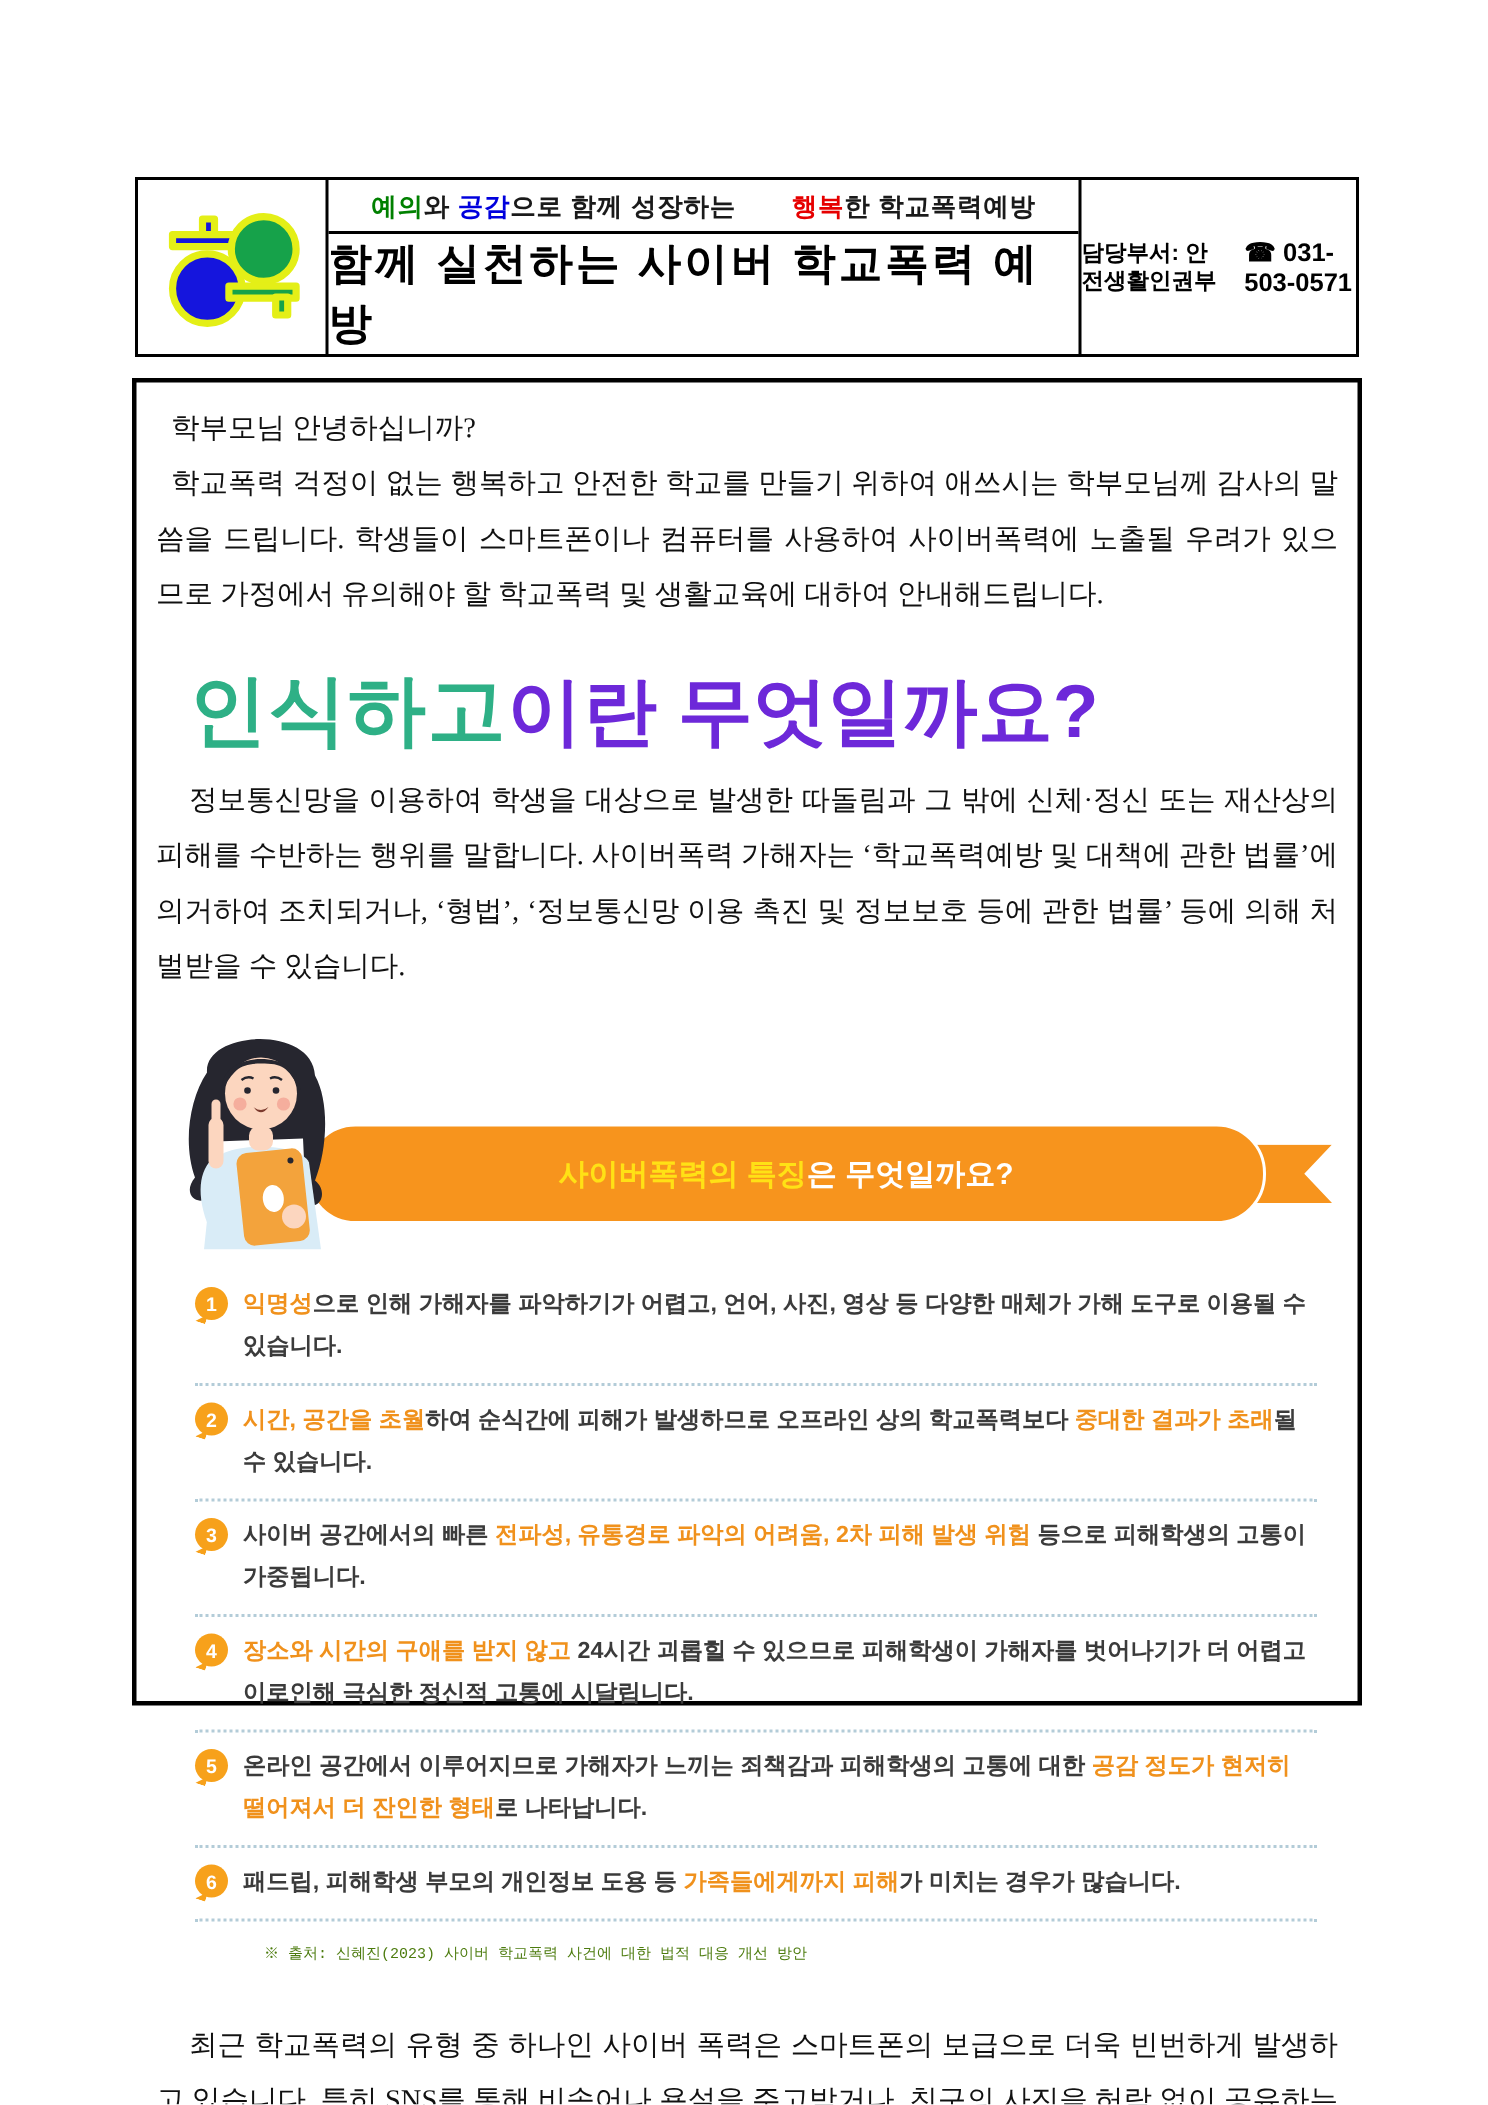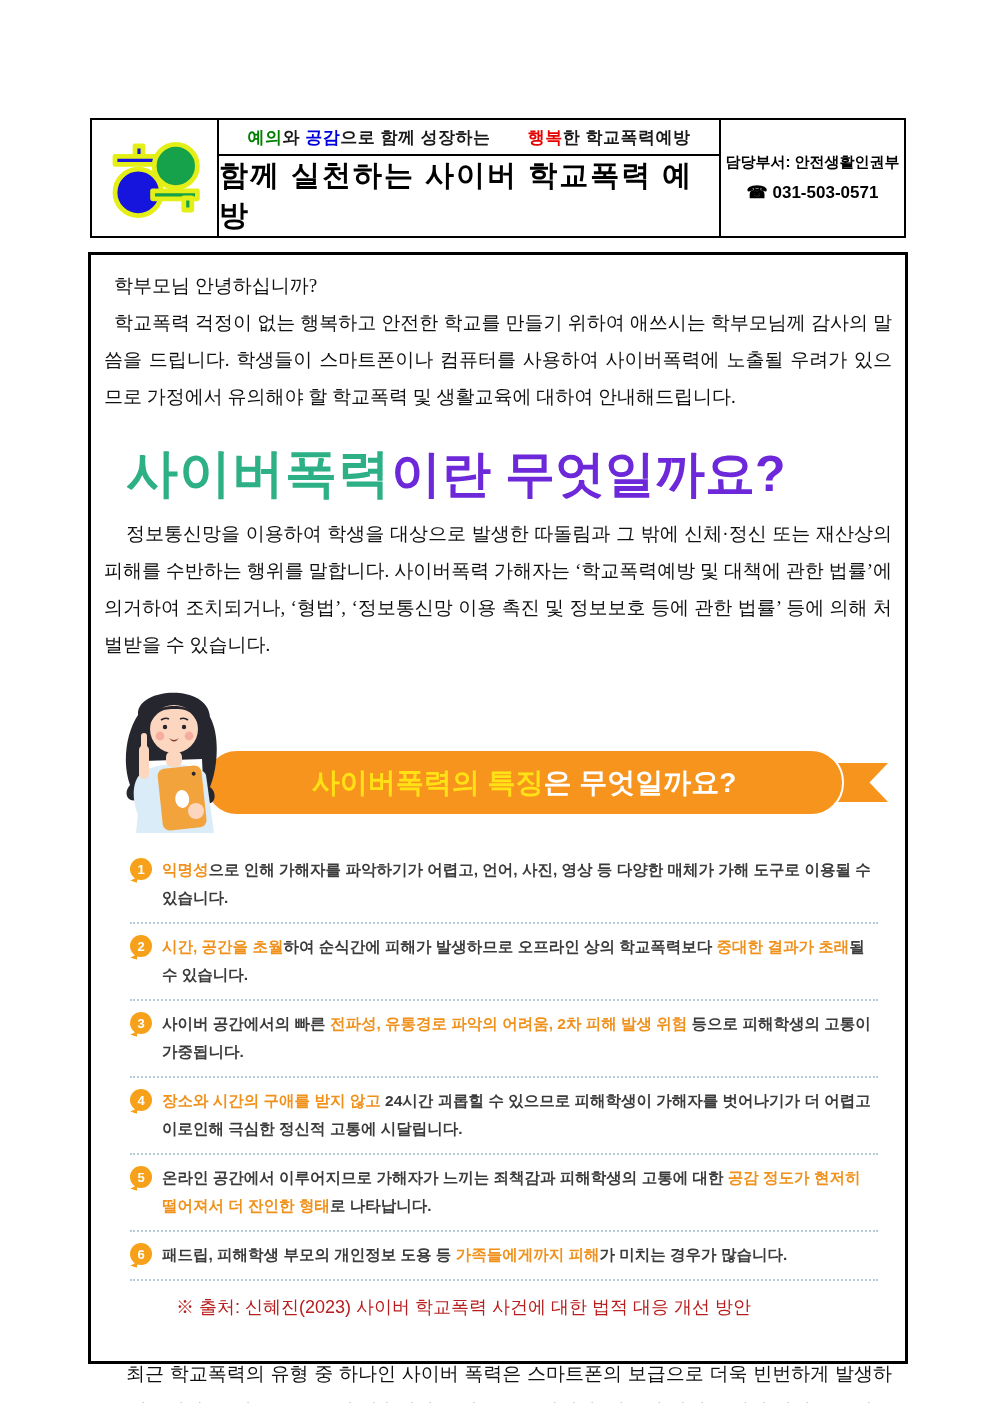--- a/index.html
+++ b/index.html
@@ -37,31 +37,31 @@
   .motto-blue  { color: #0000dd; }
   .motto-red   { color: #e60000; margin-left: 32px; }
   .title-row {
     flex: 1; display: flex; align-items: center; justify-content: center;
     font-family: "Liberation Sans", sans-serif;
     font-weight: 700; font-size: 29px; letter-spacing: 2px;
     color: #000;
   }
   .dept-cell {
     width: 183px;
-    display: flex; flex-direction: column; align-items: center; justify-content: center;
+    display: flex; flex-direction: row; align-items: center; justify-content: center;
     gap: 10px;
     font-family: "Liberation Sans", sans-serif;
   }
   .dept-line { font-size: 15px; font-weight: 700; color: #000; }
   .phone-line { font-size: 17px; font-weight: 700; color: #000; }
 
   
   .main-box {
     position: absolute; left: 88px; top: 252px;
-    width: 820px; height: 1112px;
+    width: 820px; height: 885px;
     border: 3px solid #000;
     padding: 12px 13px 0 13px;
     background: #fff;
   }
   .body-text {
     font-size: 19px; line-height: 37px;
     text-align: justify; color: #111;
   }
   .greeting { text-indent: 10px; }
   .intro-para { text-indent: 10px; }
@@ -87,21 +87,21 @@
     position: absolute; left: 4px; top: 0; width: 132px; height: 158px; z-index: 3;
   }
   .banner {
     position: absolute; left: 100px; top: 74px;
     width: 640px; height: 67px;
     background: #f7941d;
     border: 2px solid #fff;
     border-radius: 33px;
     display: flex; align-items: center; justify-content: center;
     font-family: "Liberation Sans", sans-serif;
-    font-weight: 700; font-size: 28px;
+    font-weight: 700; font-size: 20px;
     z-index: 2; white-space: pre;
   }
   .banner .yellow { color: #ffe115; }
   .banner .white  { color: #ffffff; }
   .banner-tail {
     position: absolute; left: 718px; top: 88px;
     width: 66px; height: 39px;
     background: #f7941d;
     clip-path: polygon(0 0, 100% 0, 72% 50%, 100% 100%, 0 100%);
     z-index: 1;
@@ -131,22 +131,22 @@
     clip-path: polygon(0 100%, 100% 0, 100% 100%);
     transform: rotate(18deg);
   }
   .item-text {
     font-size: 15.5px; font-weight: 600; line-height: 28px;
     color: #3b3b3b; text-align: left;
   }
   .hl { color: #f0911c; font-weight: 700; }
   .source-note {
     margin: 14px 0 0 46px;
-    font-family: Liberation Sans, sans-serif;
-    font-size: 18px; color: #b91c1c; font-weight: 500;
+    font-family: Liberation Mono, monospace;
+    font-size: 10px; color: #4d7c0f; font-weight: 500;
   }
 
   .closing-para { margin-top: 36px; text-indent: 22px; }
 </style>
 </head>
 <body>
 
 <div class="page">
 
   <div class="header-table">
@@ -173,21 +173,21 @@
       <div class="phone-line">☎ 031-503-0571</div>
     </div>
   </div>
 
   <div class="main-box">
 
     <p class="body-text greeting">학부모님 안녕하십니까?</p>
     <p class="body-text intro-para">학교폭력 걱정이 없는 행복하고 안전한 학교를 만들기 위하여 애쓰시는 학부모님께 감사의 말씀을 드립니다. 학생들이 스마트폰이나 컴퓨터를 사용하여 사이버폭력에 노출될 우려가 있으므로 가정에서 유의해야 할 학교폭력 및 생활교육에 대하여 안내해드립니다.</p>
 
     <div class="def-heading">
-      <span class="green">사이버폭력</span><span class="black">이란 무엇일까요?</span>
+      <span class="green">인식하고</span><span class="black">이란 무엇일까요?</span>
     </div>
 
     <p class="body-text def-para">정보통신망을 이용하여 학생을 대상으로 발생한 따돌림과 그 밖에 신체·정신 또는 재산상의 피해를 수반하는 행위를 말합니다. 사이버폭력 가해자는 ‘학교폭력예방 및 대책에 관한 법률’에 의거하여 조치되거나, ‘형법’, ‘정보통신망 이용 촉진 및 정보보호 등에 관한 법률’ 등에 의해 처벌받을 수 있습니다.</p>
 
     <div class="features">
       <div class="banner-wrap">
         <svg class="illustration" viewBox="0 0 132 158">
 
           <path d="M30 40 C28 12 100 8 102 42 C112 60 110 92 102 112 C112 120 104 134 96 126 L94 84 L36 86 L34 120 C26 132 12 122 22 110 C14 88 18 58 30 40 Z" fill="#26262f"></path>
 

